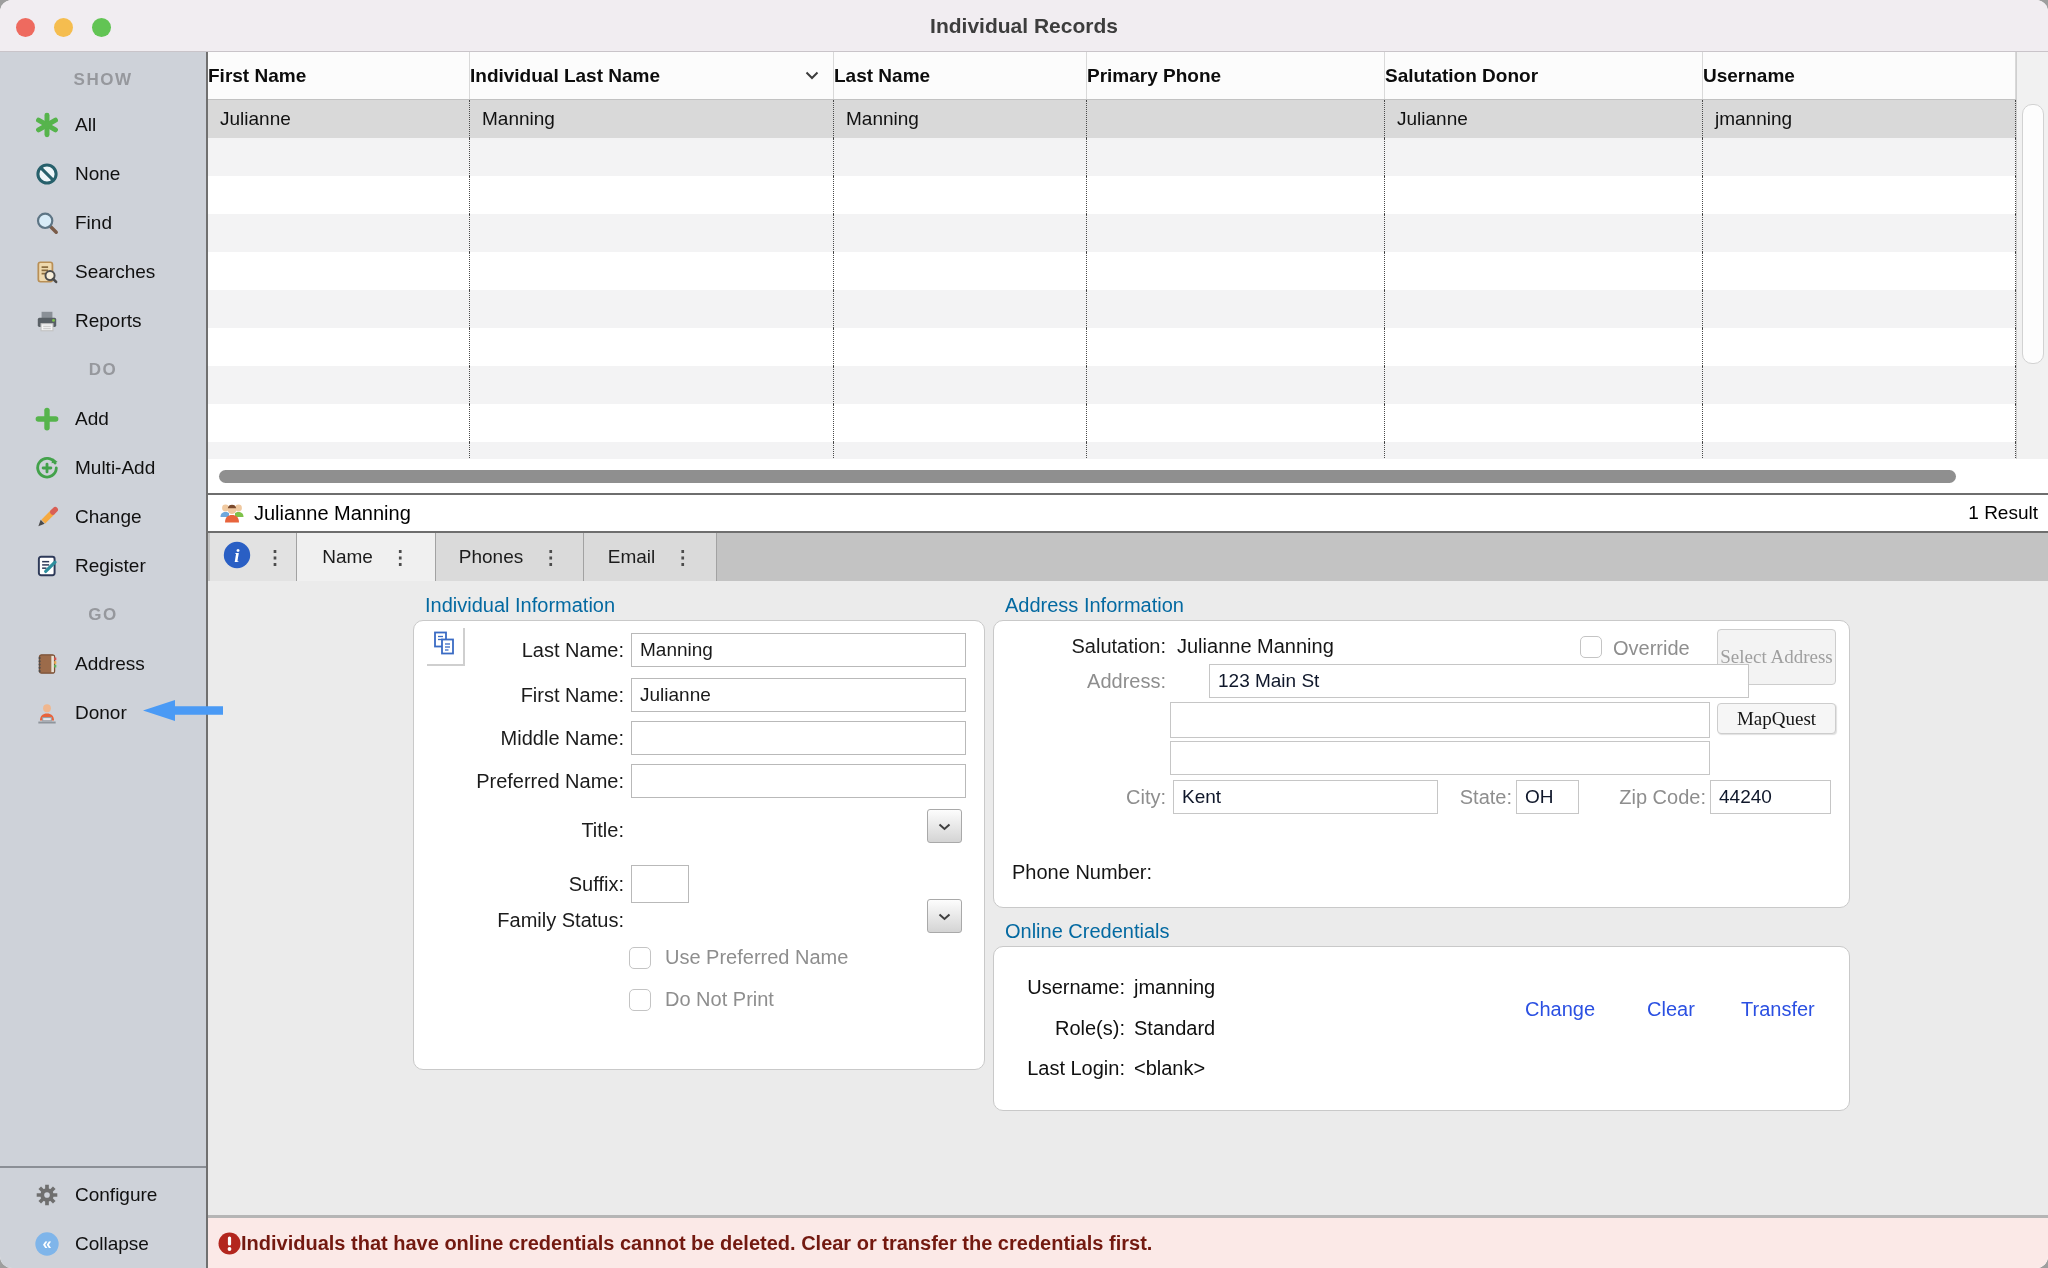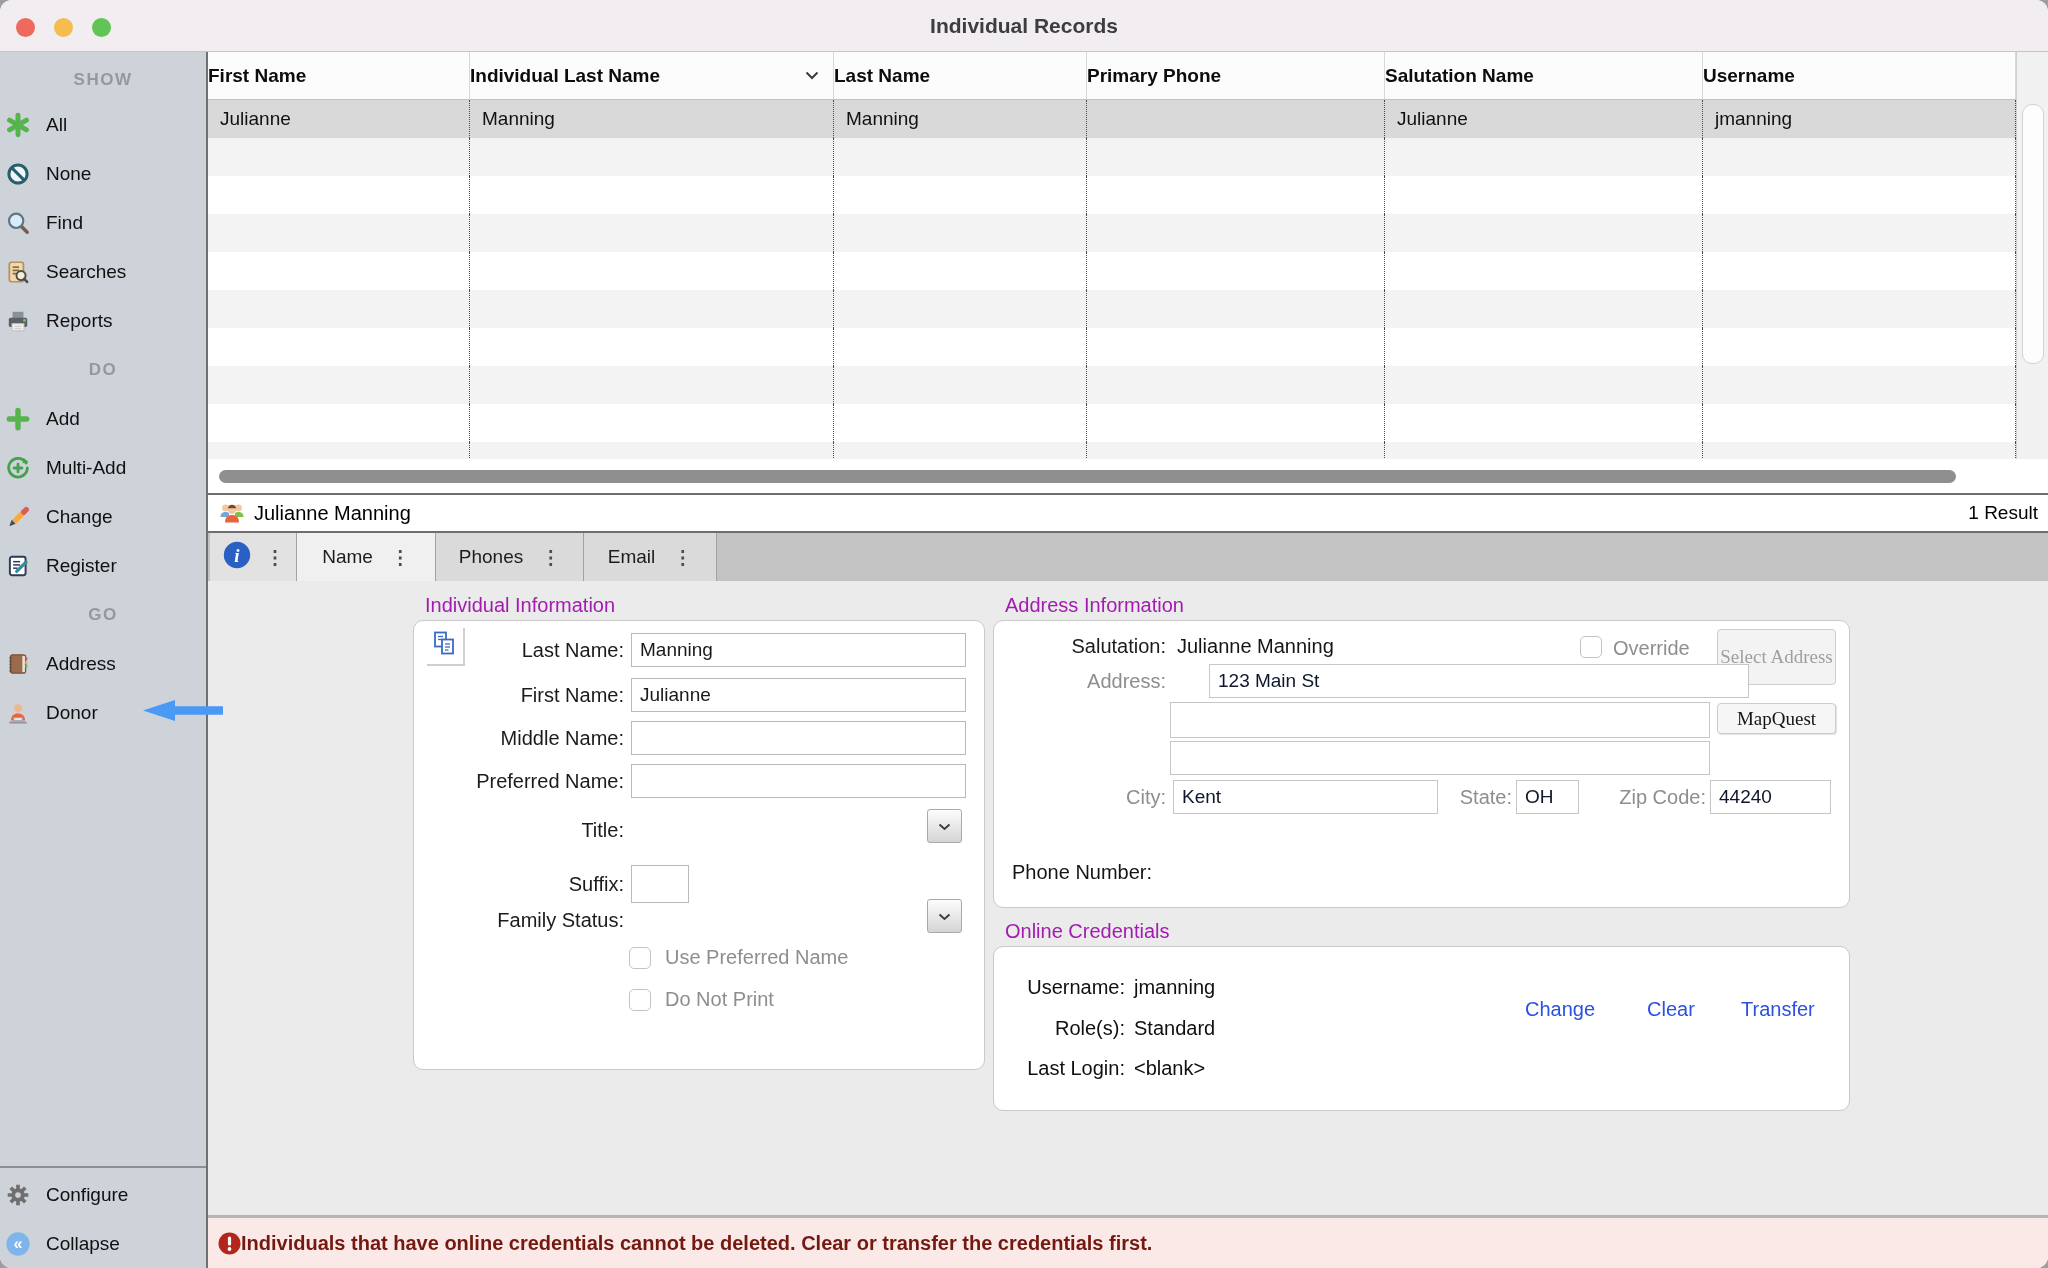--- a/index.html
+++ b/index.html
@@ -13,21 +13,21 @@
   .tl.yellow{left:54px;background:#f5bd4f;}
   .tl.green{left:92px;background:#62c454;}
   .title-text{position:absolute;left:0;right:0;top:0;height:52px;line-height:52px;text-align:center;
               font-size:21px;font-weight:bold;color:#3d3d3d;}
   
   .sidebar{position:absolute;left:0;top:52px;width:208px;height:1216px;background:#ced2d9;
            border-right:2px solid #707070;box-sizing:border-box;}
   .sb-head{height:40px;display:flex;align-items:center;justify-content:center;color:#96989d;
            font-weight:bold;font-size:17px;letter-spacing:1.5px;}
   .sb-head.tall{height:49px;}
-  .sb-item{height:49px;display:flex;align-items:center;padding-left:3px;gap:13px;font-size:19px;color:#101010;cursor:default;}
+  .sb-item{height:49px;display:flex;align-items:center;padding-left:32px;gap:13px;font-size:19px;color:#101010;cursor:default;}
   .sb-icon{width:30px;height:30px;display:flex;align-items:center;justify-content:center;flex:0 0 30px;}
   .sb-footer{position:absolute;left:0;bottom:0;width:100%;border-top:2px solid #8b8f96;padding-top:2px;box-sizing:border-box;}
   
   .main{position:absolute;left:208px;top:52px;width:1840px;height:1216px;background:#fff;}
   .grid-header{position:absolute;left:0;top:0;width:1808px;height:48px;display:flex;background:#fcfcfc;
                border-bottom:1px solid #c2c2c2;box-sizing:border-box;}
   .grid-header>div{display:flex;align-items:center;padding-left:0;font-size:19px;font-weight:bold;color:#0c0c0c;
                    border-right:1px solid #d9d9d9;box-sizing:border-box;}
   .col0{width:262px;}.col1{width:364px;}.col2{width:253px;}.col3{width:298px;}.col4{width:318px;}.col5{width:313px;}
   .sort-chev{margin-left:auto;margin-right:14px;display:flex;align-items:center;}
@@ -50,21 +50,21 @@
   .tabstrip{position:absolute;left:0;top:481px;width:1840px;height:48px;background:#c3c3c3;}
   .tab{position:absolute;top:0;height:48px;display:flex;align-items:center;justify-content:center;gap:18px;
        font-size:19px;color:#1c1c1c;border-right:1px solid #a2a2a2;box-sizing:border-box;background:#dadada;cursor:default;}
   .tab .dots{color:#4c4c4c;font-size:19px;font-weight:bold;}
   .tab.info-tab{left:2px;width:87px;background:#e2e2e2;gap:14px;}
   .tab.t-name{left:89px;width:139px;background:#f0f0f0;}
   .tab.t-phones{left:228px;width:148px;}
   .tab.t-email{left:376px;width:133px;}
   
   .content{position:absolute;left:0;top:529px;width:1840px;height:634px;background:#ebebeb;}
-  .sec-label{position:absolute;font-size:20px;color:#a21caf;}
+  .sec-label{position:absolute;font-size:20px;color:#0369a1;}
   .panel{position:absolute;background:#fff;border:1px solid #c9c9c9;border-radius:10px;box-sizing:border-box;}
   .tf{border:1px solid #b9b9b9;background:#fff;font-family:"Liberation Sans",sans-serif;font-size:19px;
       color:#1a1a1a;padding:0 8px;box-sizing:border-box;outline:none;}
   .tf.gray{color:#0f172a;border-color:#c6c6c6;}
   .ii-row{position:absolute;left:0;display:flex;align-items:center;}
   .ii-label{width:210px;text-align:right;padding-right:7px;font-size:20px;color:#1b1b1b;flex:0 0 210px;}
   .gray-label{color:#8e8e8e;}
   .dd-btn{width:35px;height:34px;background:linear-gradient(#fdfdfd,#d4d4d4);border:1px solid #a9a9a9;
           border-radius:3px;display:flex;align-items:center;justify-content:center;box-sizing:border-box;}
   .cb{width:22px;height:22px;background:#fff;border:1px solid #c4c4c4;border-radius:5px;box-sizing:border-box;flex:0 0 22px;}
@@ -282,21 +282,21 @@
             </svg>
           </span>
       </div>
       <div class="col2">
           <span>Last Name</span>
         </div>
       <div class="col3">
           <span>Primary Phone</span>
         </div>
       <div class="col4">
-          <span>Salutation Name</span>
+          <span>Salutation Donor</span>
         </div>
       <div class="col5">
           <span>Username</span>
         </div>
     </div>
 
     <div class="grid-body">
       <div class="grid-row selected">
         <div class="col0">Julianne</div>
         <div class="col1">Manning</div>

